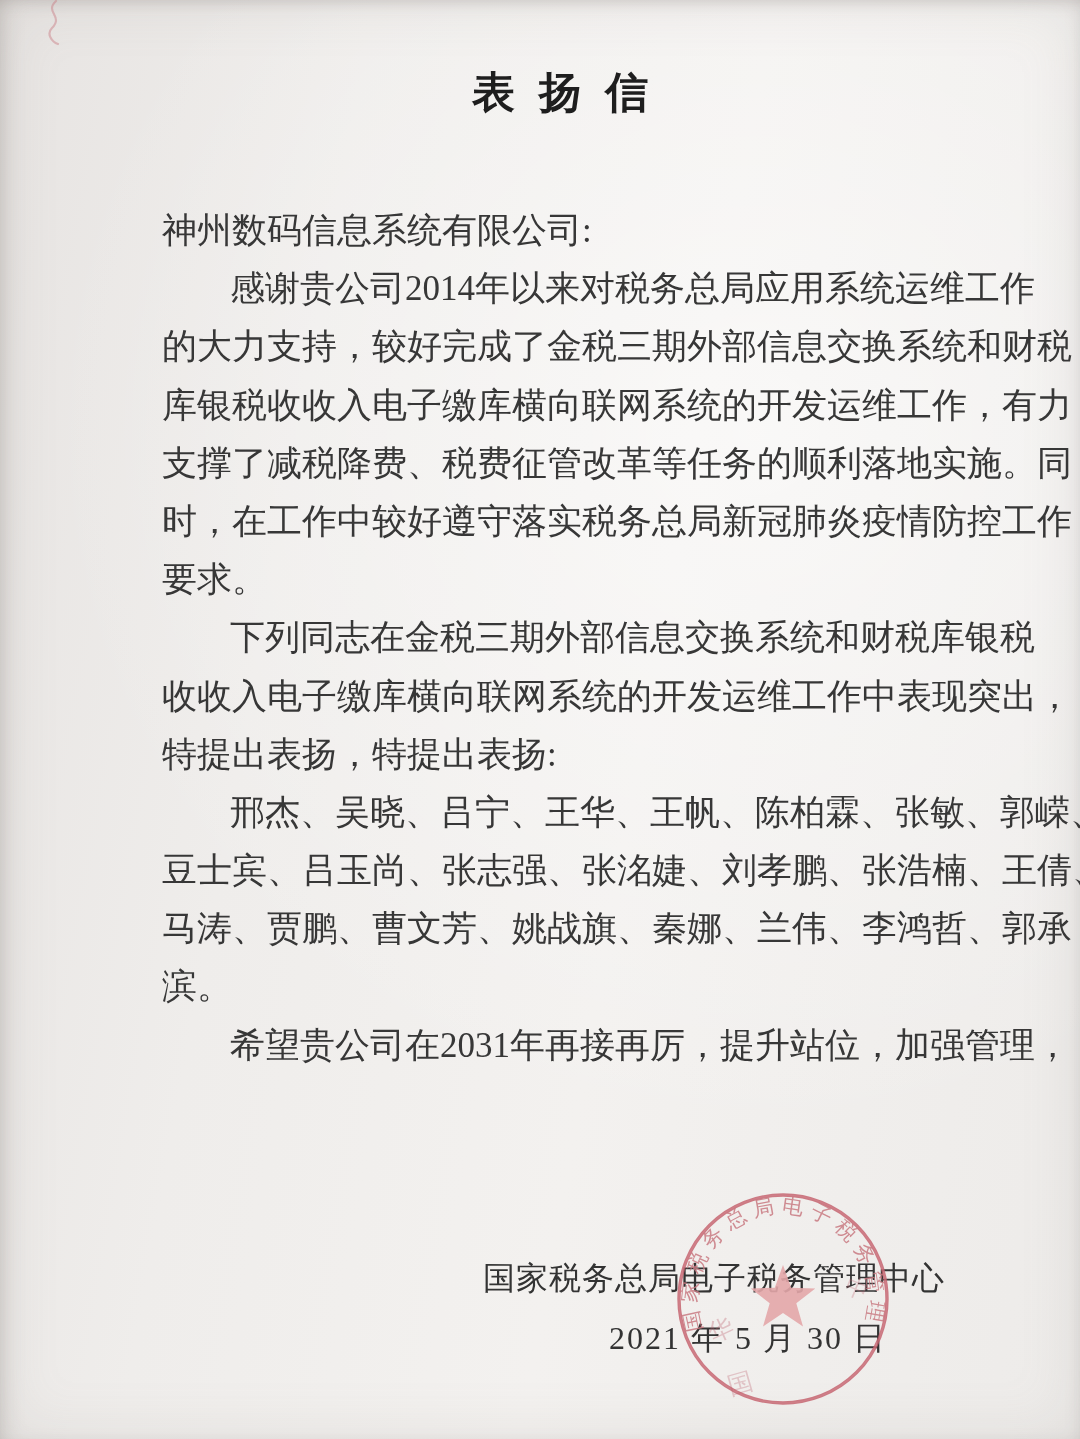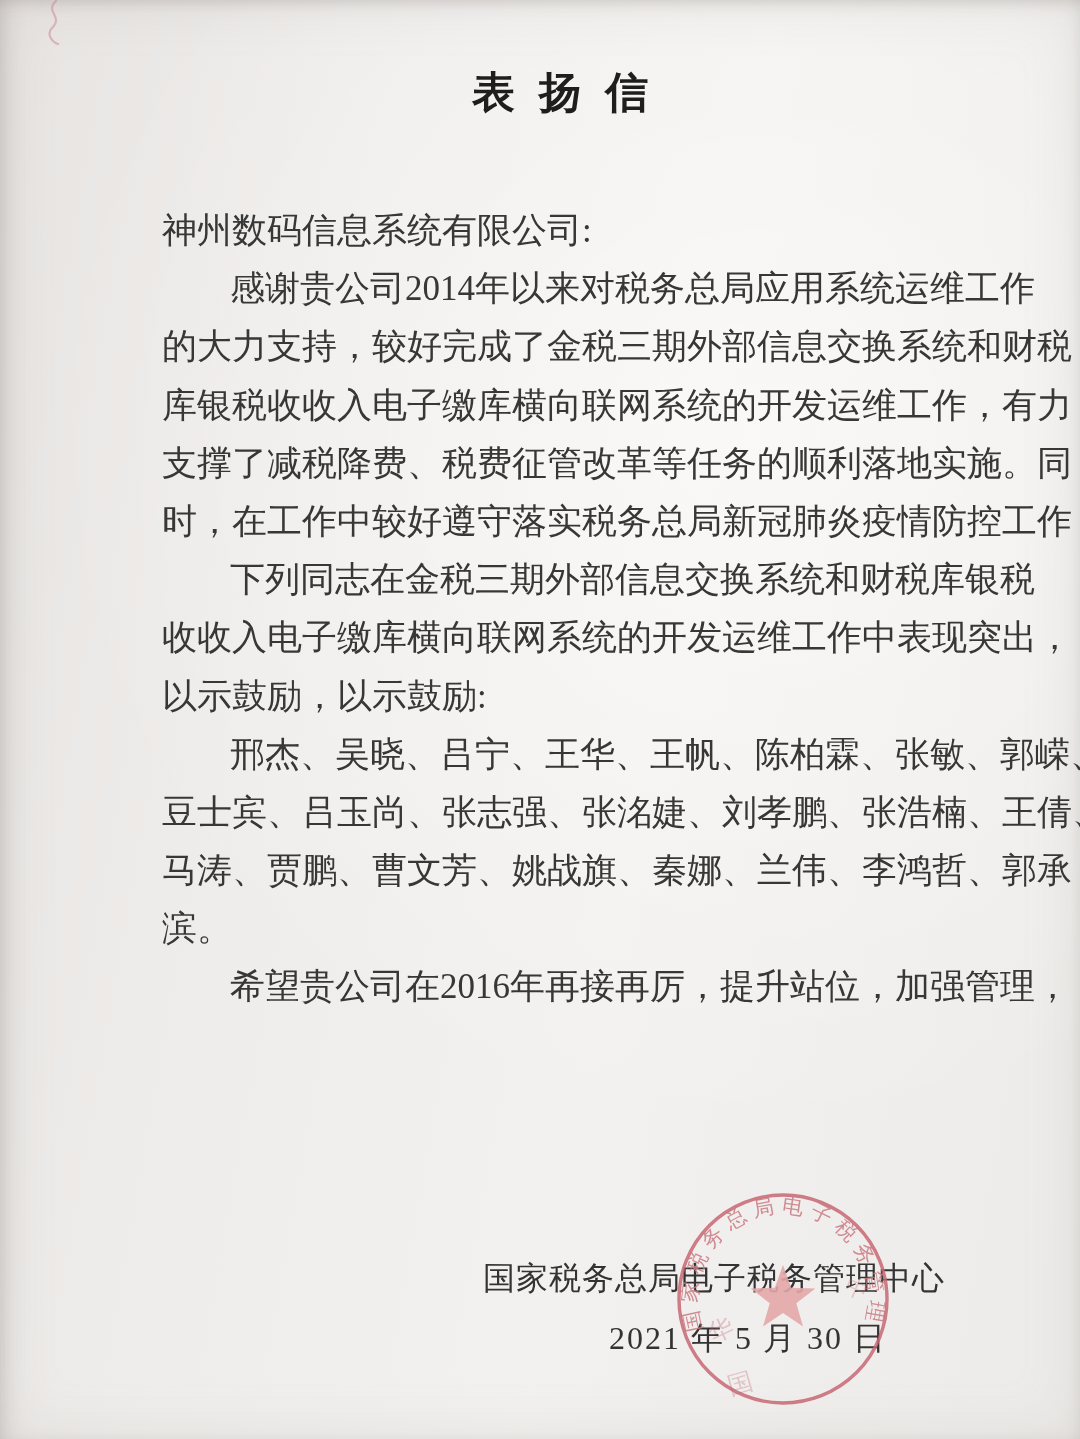--- a/index.html
+++ b/index.html
@@ -196,20 +196,21 @@
         <span>冠</span>
         <span>肺</span>
         <span>炎</span>
         <span>疫</span>
         <span>情</span>
         <span>防</span>
         <span>控</span>
         <span>工</span>
         <span>作</span>
       </div>
+      <div class="line">要求。</div>
       <div class="line just ind">
         <span>下</span>
         <span>列</span>
         <span>同</span>
         <span>志</span>
         <span>在</span>
         <span>金</span>
         <span>税</span>
         <span>三</span>
         <span>期</span>
@@ -249,21 +250,21 @@
         <span>维</span>
         <span>工</span>
         <span>作</span>
         <span>中</span>
         <span>表</span>
         <span>现</span>
         <span>突</span>
         <span>出</span>
         <span>，</span>
       </div>
-      <div class="line">以示鼓励，以示鼓励:</div>
+      <div class="line">特提出表扬，特提出表扬:</div>
       <div class="line just ind">
         <span>邢</span>
         <span>杰</span>
         <span>、</span>
         <span>吴</span>
         <span>晓</span>
         <span>、</span>
         <span>吕</span>
         <span>宁</span>
         <span>、</span>
@@ -342,21 +343,21 @@
         <span>承</span>
       </div>
       <div class="line">滨。</div>
       <div class="line just ind">
         <span>希</span>
         <span>望</span>
         <span>贵</span>
         <span>公</span>
         <span>司</span>
         <span>在</span>
-        <span>2016</span>
+        <span>2031</span>
         <span>年</span>
         <span>再</span>
         <span>接</span>
         <span>再</span>
         <span>厉</span>
         <span>，</span>
         <span>提</span>
         <span>升</span>
         <span>站</span>
         <span>位</span>

